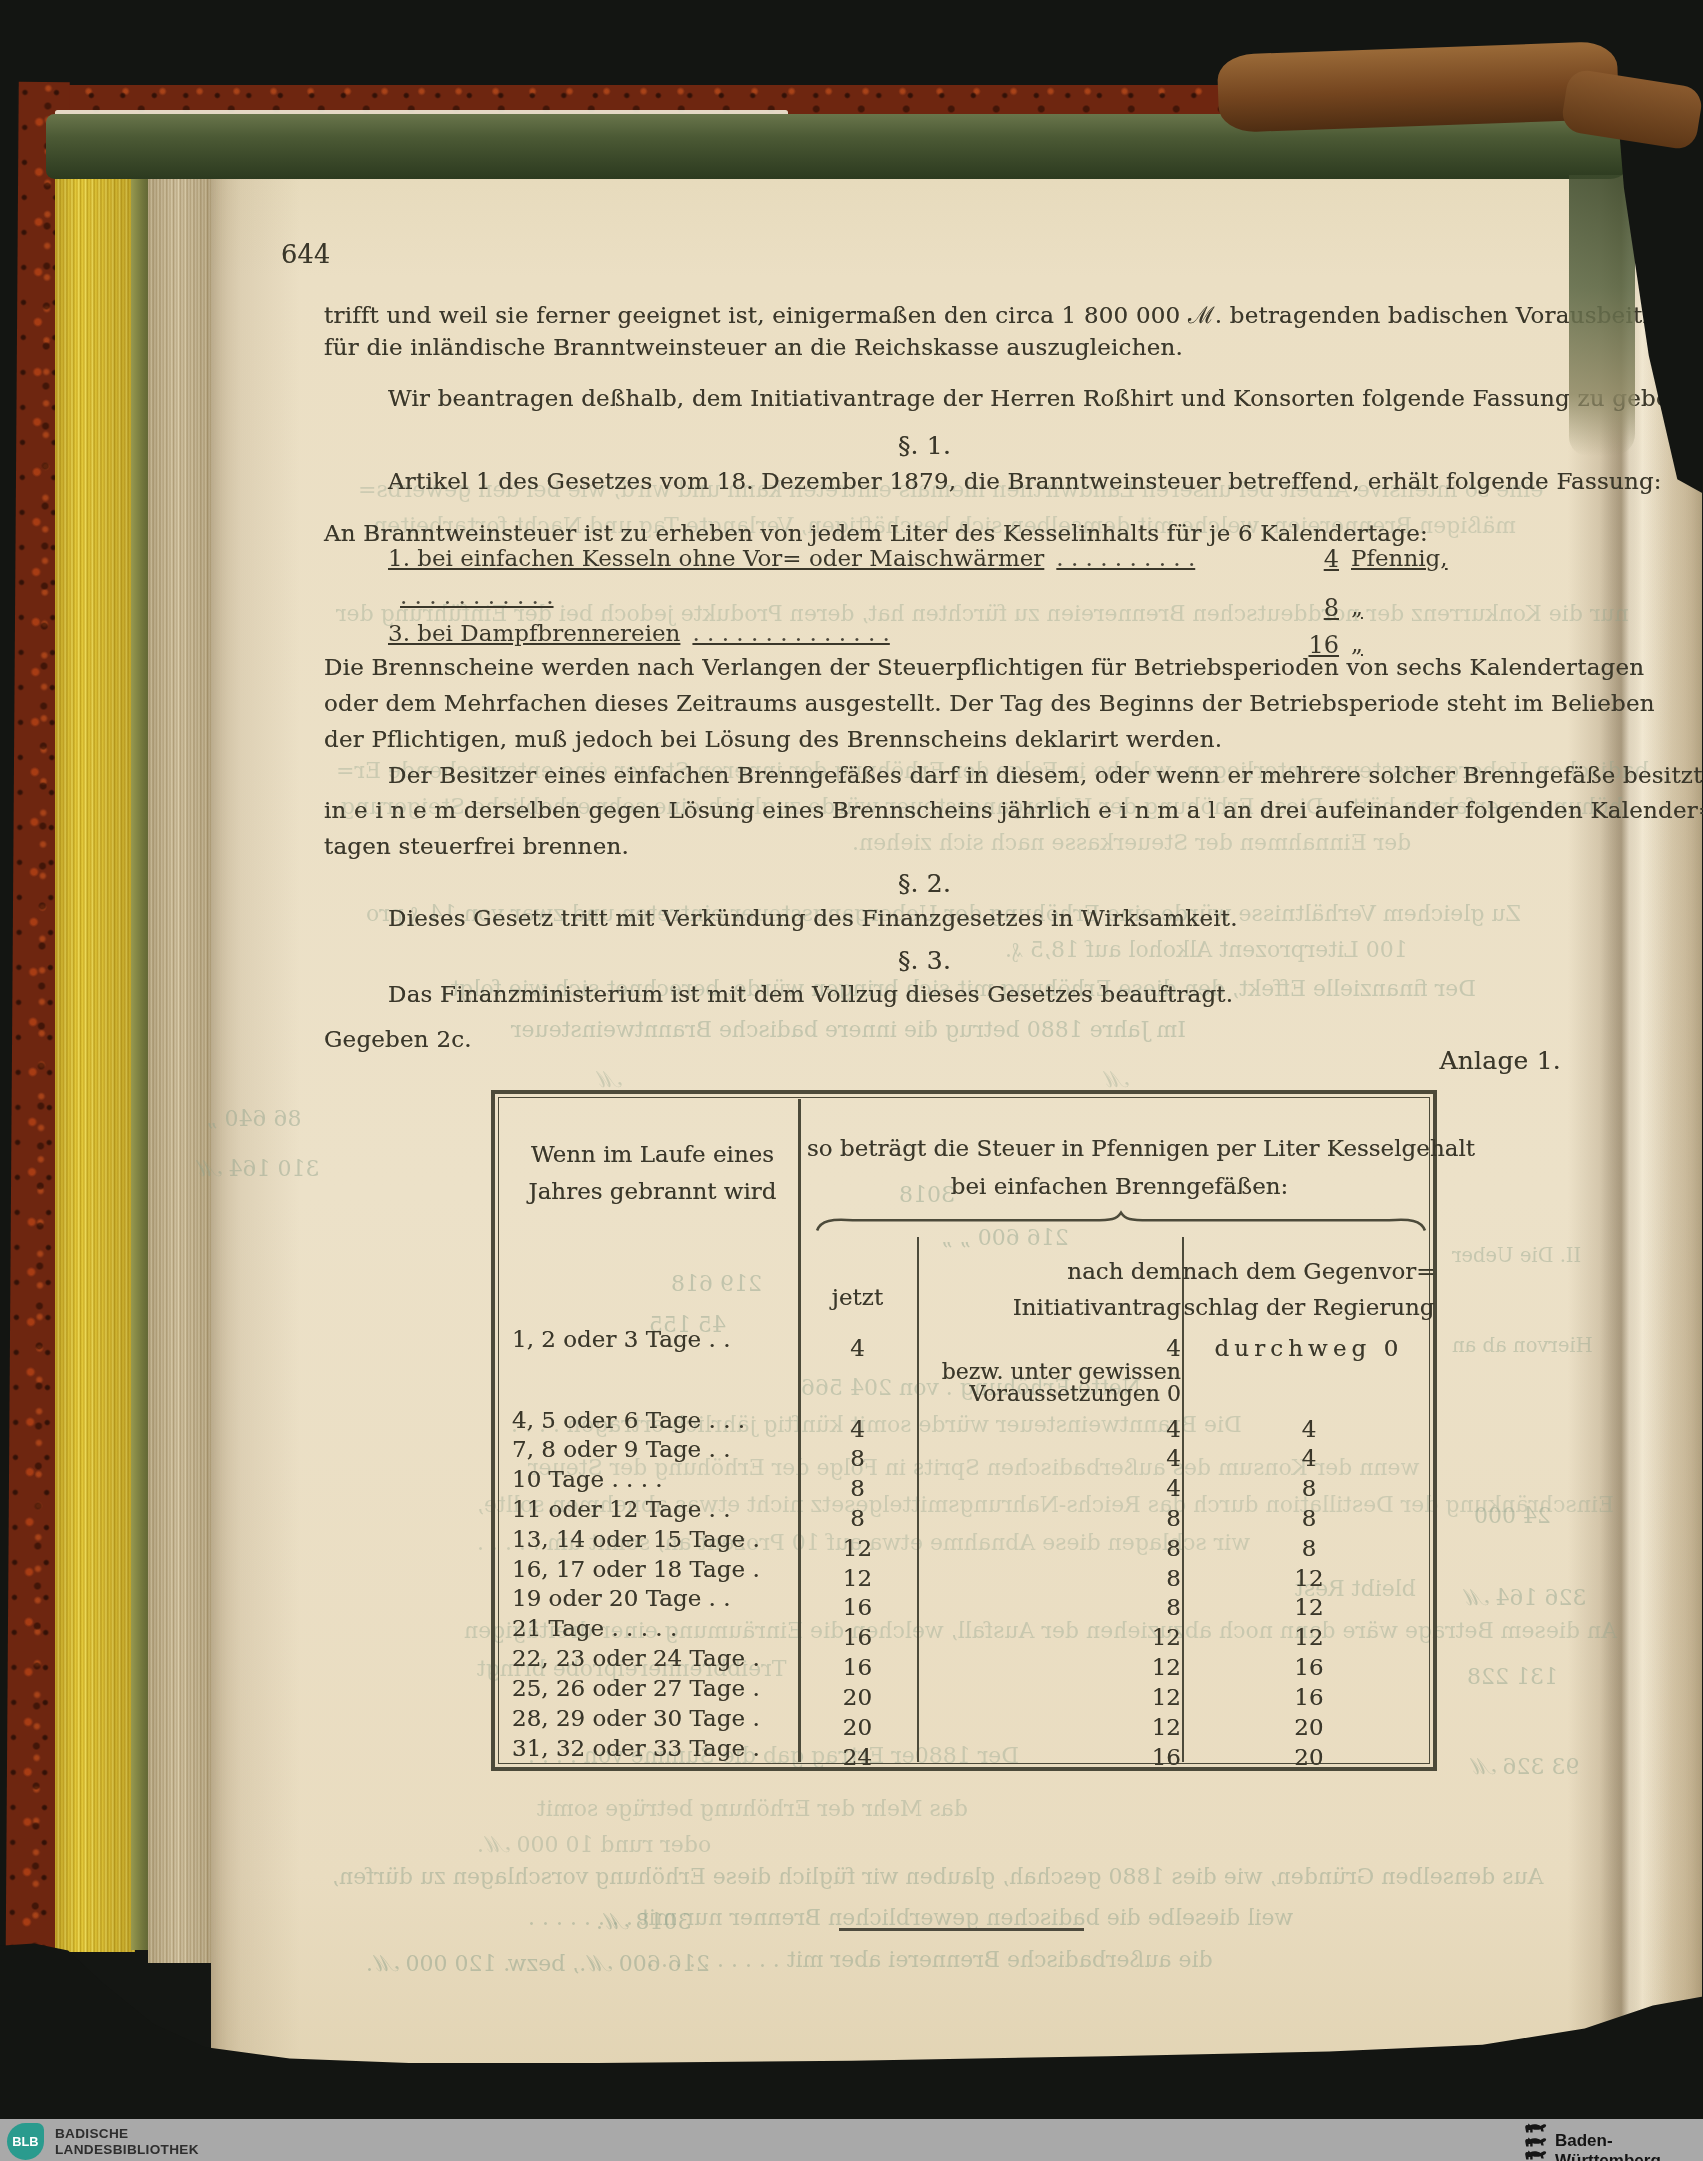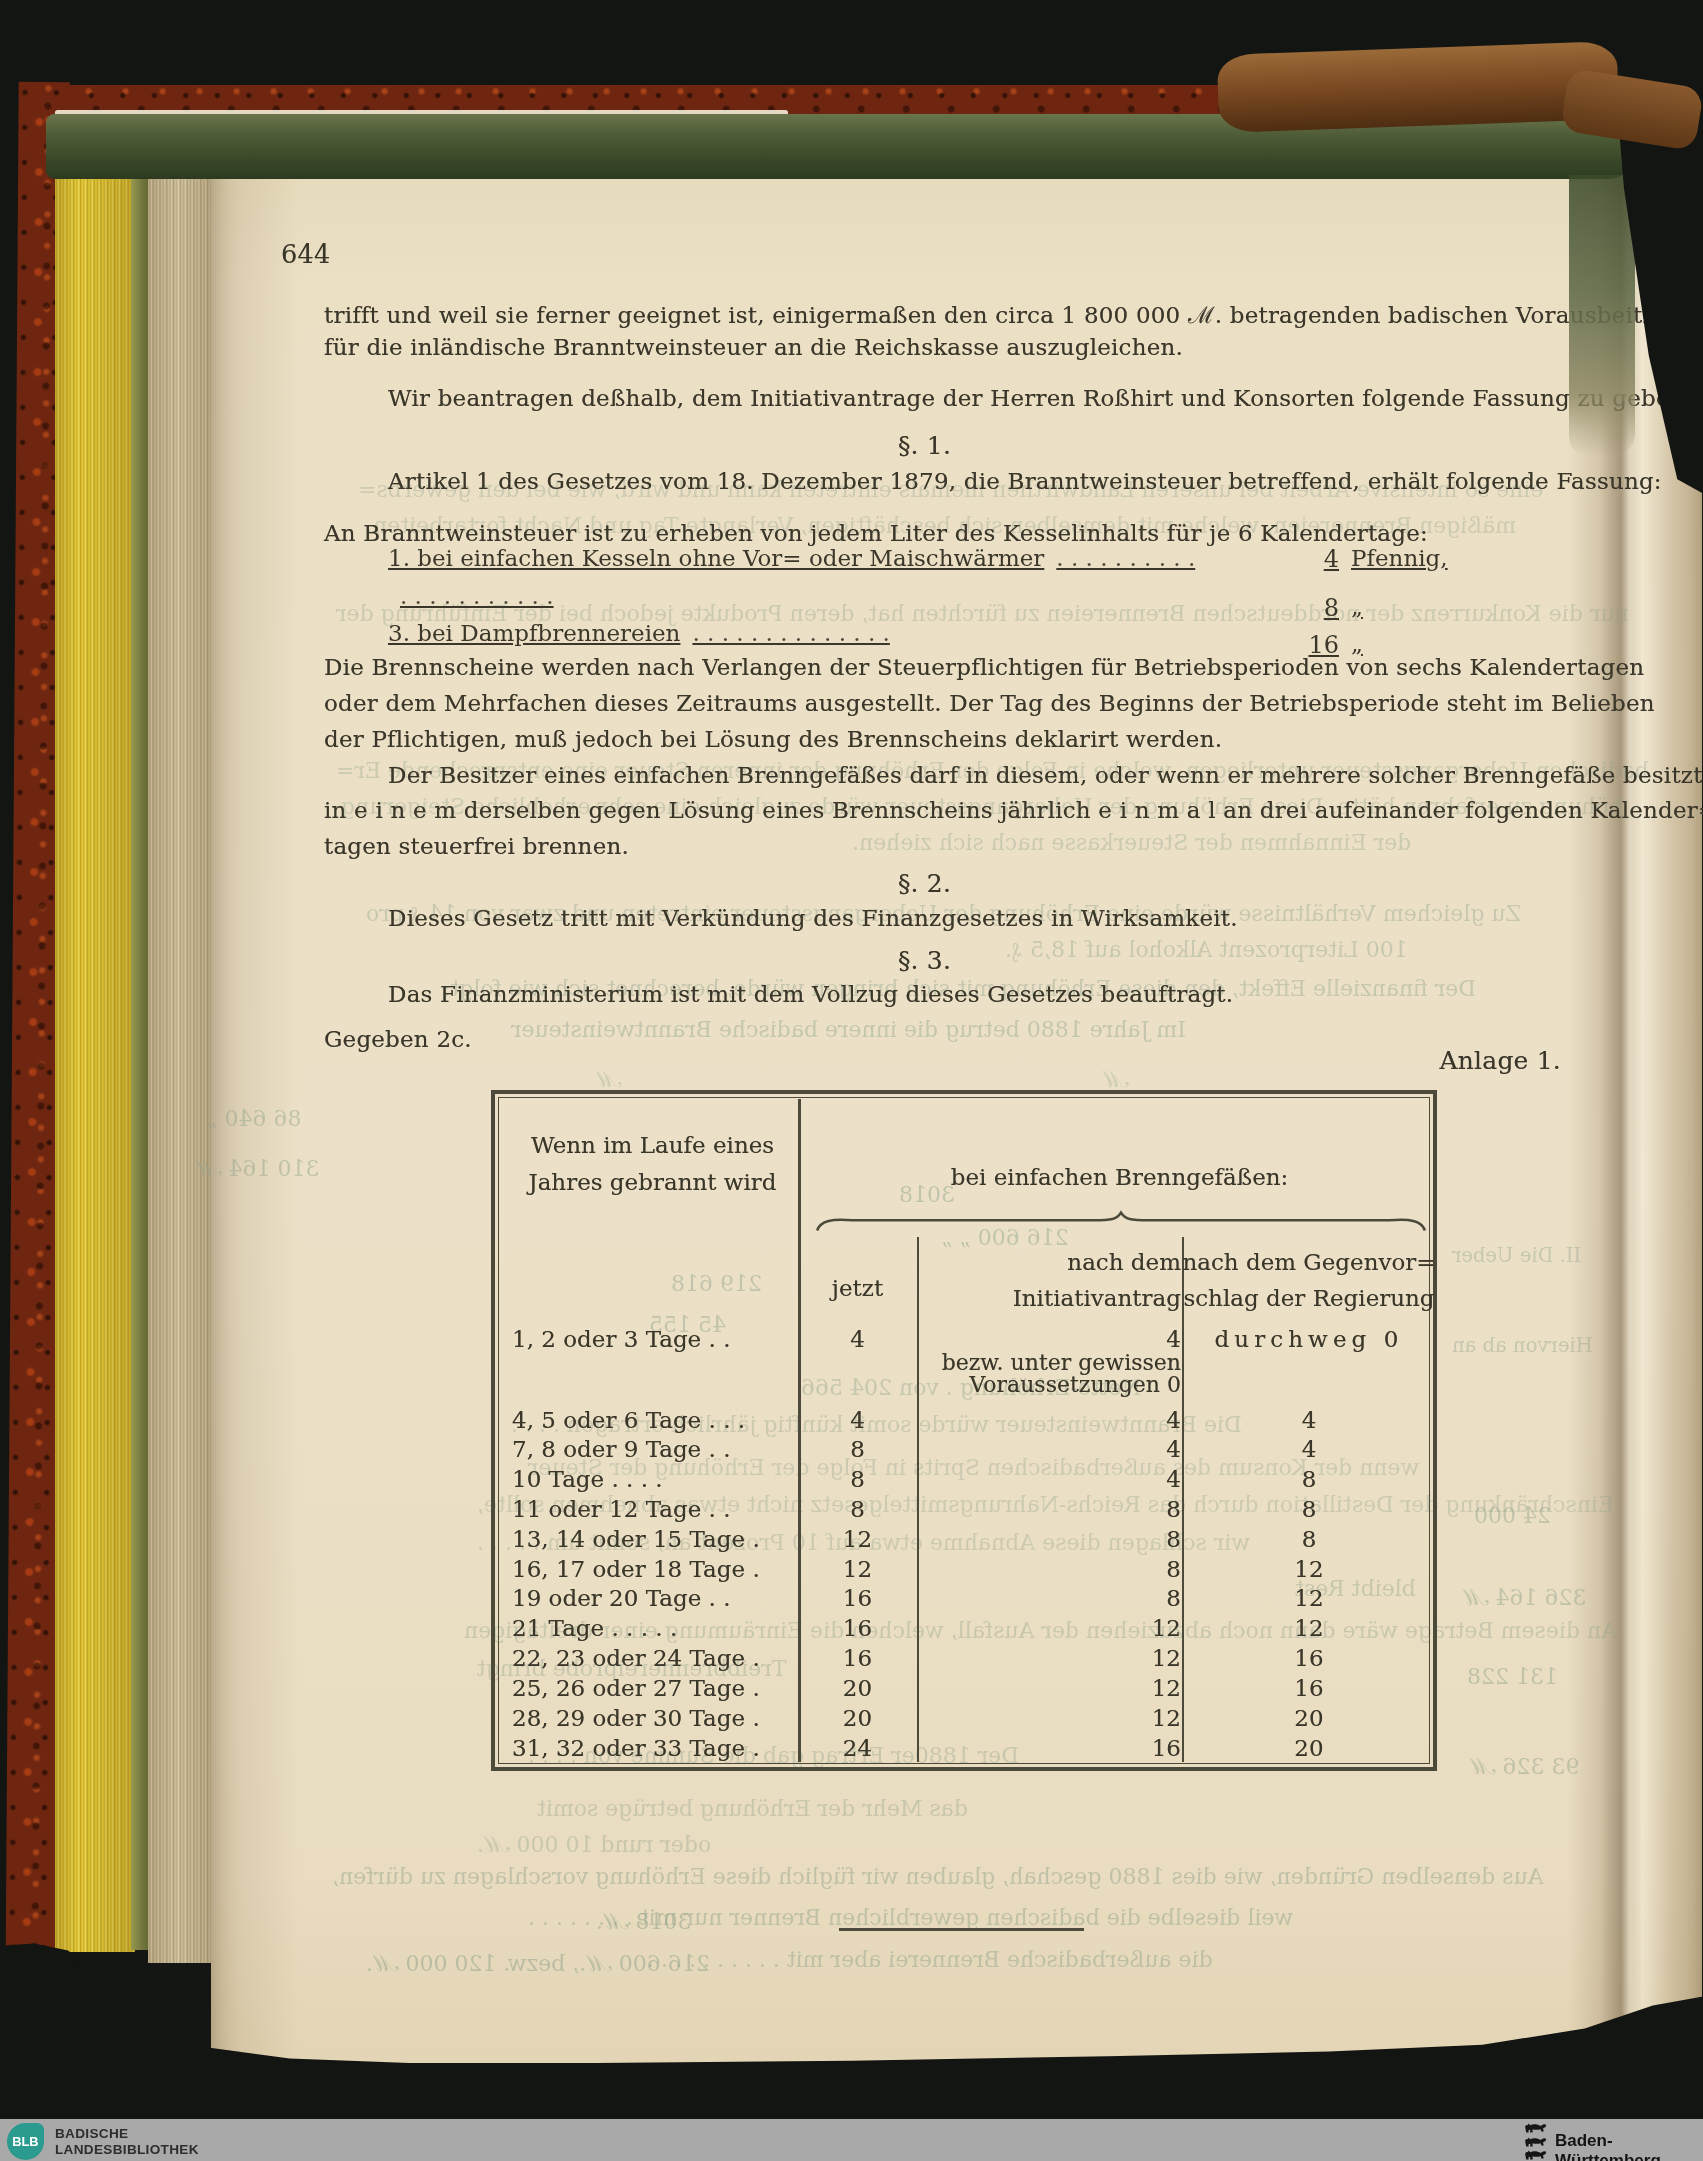--- a/index.html
+++ b/index.html
@@ -56,21 +56,21 @@
   .item{position:absolute;left:388px;width:1065px;display:flex;font-size:23px;white-space:nowrap;text-decoration:underline;}
   .item .lead{flex:1;overflow:hidden;color:#4a463a;padding:0 12px;}
   .item .val{width:44px;text-align:right;font-size:24px;}
   .item .unit{width:102px;padding-left:12px;}
   .drop{position:relative;top:11px;}
   
   #tbl{position:absolute;left:491px;top:1090px;width:946px;height:681px;border:4.3px solid #4c4a3a;box-sizing:border-box;}
   #tbl-inner{position:absolute;inset:2.6px;border:1.7px solid #4c4a3a;}
   .tsep{position:absolute;background:#4c4a3a;}
   .tcell{position:absolute;font-size:23px;white-space:nowrap;text-shadow:0 0 0.5px rgba(58,55,42,.5);}
-  .tc{text-align:center;}
+  .tc{text-align:center;margin-top:9px;}
   .c-lbl{left:17px;width:281px;}
   .c-now{left:303px;width:119px;}
   .c-init{left:422px;width:264px;text-align:right;}
   .c-gov{left:687px;width:254px;}
   .thead{font-size:23px;}
   .tnote{font-size:22px;}
   .sperr{letter-spacing:5.1px;}
   #rule-end{position:absolute;left:839px;top:1928px;width:245px;height:2.6px;background:#4e4b3e;}
   
   .bt{position:absolute;color:#8fa28c;transform:scaleX(-1);font-size:22px;white-space:nowrap;filter:blur(0.4px);}
@@ -188,20 +188,21 @@
     <div class="bl rgt" style="top:1046px">Anlage 1.</div>
 
     <div id="tbl">
       <div id="tbl-inner"></div>
       <div class="tsep" style="left:303px;top:5.1px;bottom:5.1px;width:2.6px"></div>
       <div class="tsep" style="left:422px;top:143px;bottom:5.1px;width:1.7px"></div>
       <div class="tsep" style="left:687px;top:143px;bottom:5.1px;width:1.7px"></div>
 
       <div class="tcell tc thead" style="left:17px;top:38px;width:281px">Wenn im Laufe eines</div>
       <div class="tcell tc thead" style="left:17px;top:75px;width:281px">Jahres gebrannt wird</div>
+      <div class="tcell tc thead" style="left:312px;top:32px;width:625px">so beträgt die Steuer in Pfennigen per Liter Kesselgehalt</div>
       <div class="tcell tc thead" style="left:312px;top:70px;width:625px">bei einfachen Brenngefäßen:</div>
 
       <svg style="position:absolute;left:317px;top:116px" width="618" height="24" viewBox="0 0 726 28">
         <path d="M6 24 C10 12 24 10 48 12 L330 12 C352 12 358 11 363 3 C368 11 374 12 396 12 L678 12 C702 10 716 12 720 24" fill="none" stroke="#4c4a3a" stroke-width="3"></path>
       </svg>
 
       <div class="tcell tc c-now" style="top:181px">jetzt</div>
       <div class="tcell tc c-init" style="top:155px">nach dem</div>
       <div class="tcell tc c-init" style="top:191px">Initiativantrag</div>
       <div class="tcell tc c-gov" style="top:155px">nach dem Gegenvor=</div>

